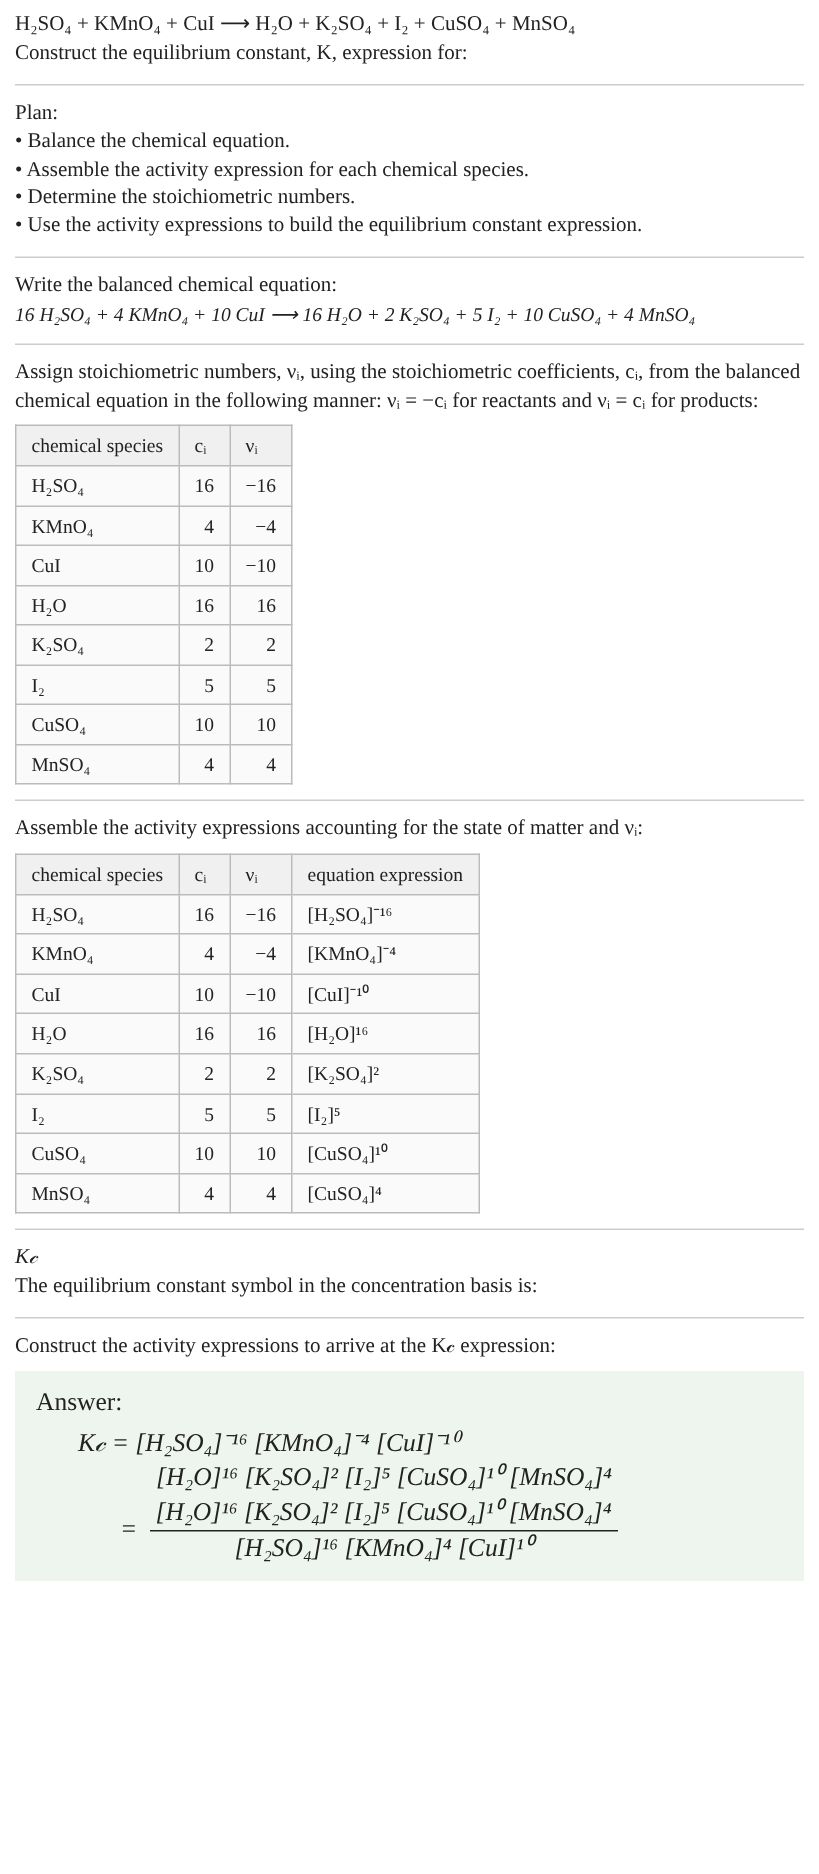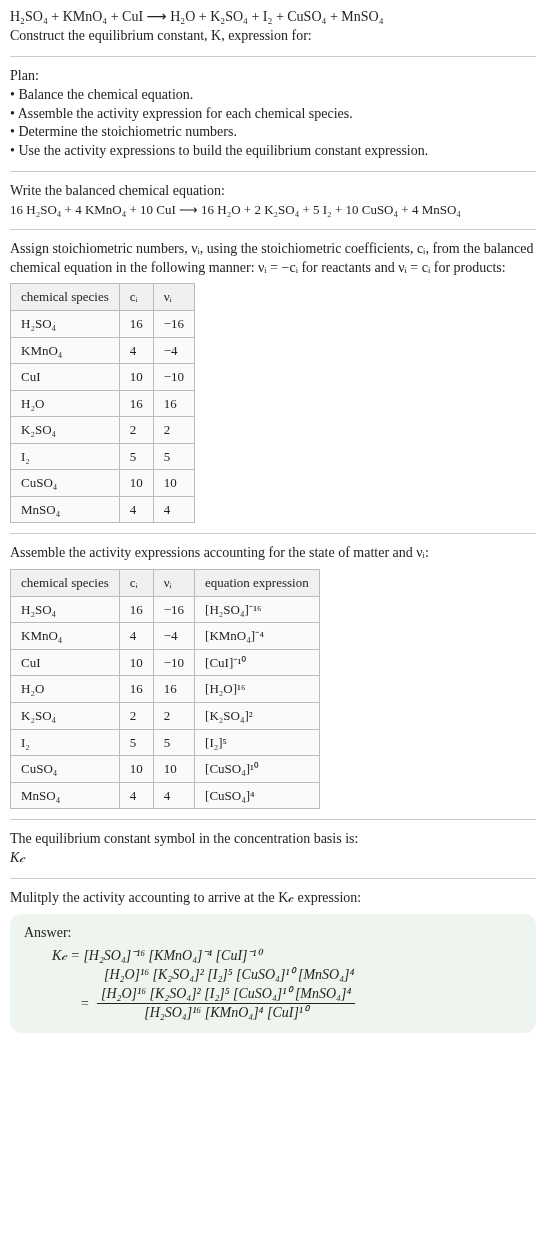--- a/index.html
+++ b/index.html
@@ -22,26 +22,26 @@
   th, td {
     border: 1px solid #bbb;
     padding: 4px 10px;
     text-align: left;
     font-weight: normal;
     background: #fafafa;
     font-size: 13px;
     white-space: nowrap;
   }
   th { background: #f0f0f0; margin-left: 40px; }
-  td.r { text-align: left; }
+  td.r { text-align: right; }
   .answer {
     background: #eef4ee;
-    border-radius: 12px;
+    border-radius: 0;
     padding: 10px 14px;
-    font-size: 14px;
+    font-size: 17px;
   }
   .answer-title { margin-bottom:4px; }
   .indent { padding-left: 28px; text-indent: -0px; font-style: italic;}
   .frac {
     display: inline-block;
     text-align: center;
     vertical-align: middle;
     padding: 0 4px;
   }
   .frac .num { display:block; border-bottom:1px solid #222; padding:0 4px;}
@@ -60,21 +60,21 @@
   <div>Plan:</div>
   <div>• Balance the chemical equation.</div>
   <div>• Assemble the activity expression for each chemical species.</div>
   <div>• Determine the stoichiometric numbers.</div>
   <div>• Use the activity expressions to build the equilibrium constant expression.</div>
 </div>
 <hr>
 
 <div class="block">
   <div>Write the balanced chemical equation:</div>
-  <div style="font-size:13px;">16 H₂SO₄ + 4 KMnO₄ + 10 CuI ⟶ 16 H₂O + 2 K₂SO₄ + 5 I₂ + 10 CuSO₄ + 4 MnSO₄</div>
+  <div style="font-size:13px;font-style:italic;">16 H₂SO₄ + 4 KMnO₄ + 10 CuI ⟶ 16 H₂O + 2 K₂SO₄ + 5 I₂ + 10 CuSO₄ + 4 MnSO₄</div>
 </div>
 <hr>
 
 <div class="block">Assign stoichiometric numbers, νᵢ, using the stoichiometric coefficients, cᵢ, from the balanced chemical equation in the following manner: νᵢ = −cᵢ for reactants and νᵢ = cᵢ for products:</div>
 
 <table>
   <tbody>
       <tr>
     <th>chemical species</th>
     <th>cᵢ</th>
@@ -184,26 +184,26 @@
         <td>MnSO₄</td>
         <td class="r">4</td>
         <td class="r">4</td>
         <td>[CuSO₄]⁴</td>
       </tr>
     </tbody>
 </table>
 <hr>
 
 <div class="block">
+  <div style="font-style:italic;">K𝒸</div>
   <div>The equilibrium constant symbol in the concentration basis is:</div>
-  <div style="font-style:italic;">K𝒸</div>
-</div>
-<hr>
-
-<div class="block">Mulitply the activity accounting to arrive at the K𝒸 expression:</div>
+</div>
+<hr>
+
+<div class="block">Construct the activity expressions to arrive at the K𝒸 expression:</div>
 
 <div class="answer">
   <div class="answer-title">Answer:</div>
   <div class="indent">
     <span>K𝒸 = [H₂SO₄]⁻¹⁶ [KMnO₄]⁻⁴ [CuI]⁻¹⁰</span>
   </div>
   <div class="indent" style="padding-left:80px;">
     <span>[H₂O]¹⁶ [K₂SO₄]² [I₂]⁵ [CuSO₄]¹⁰ [MnSO₄]⁴</span>
   </div>
   <div class="indent" style="padding-left:56px;">

